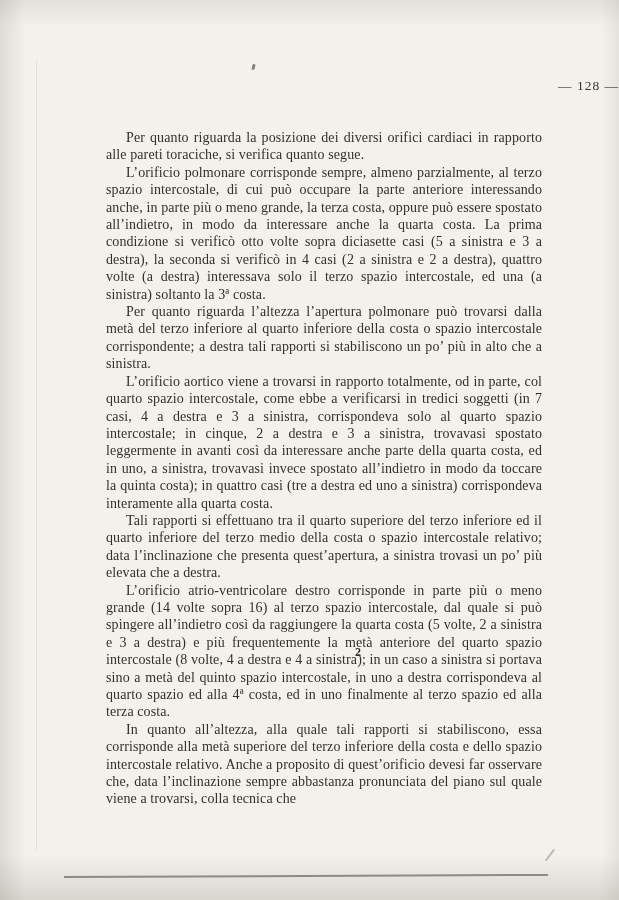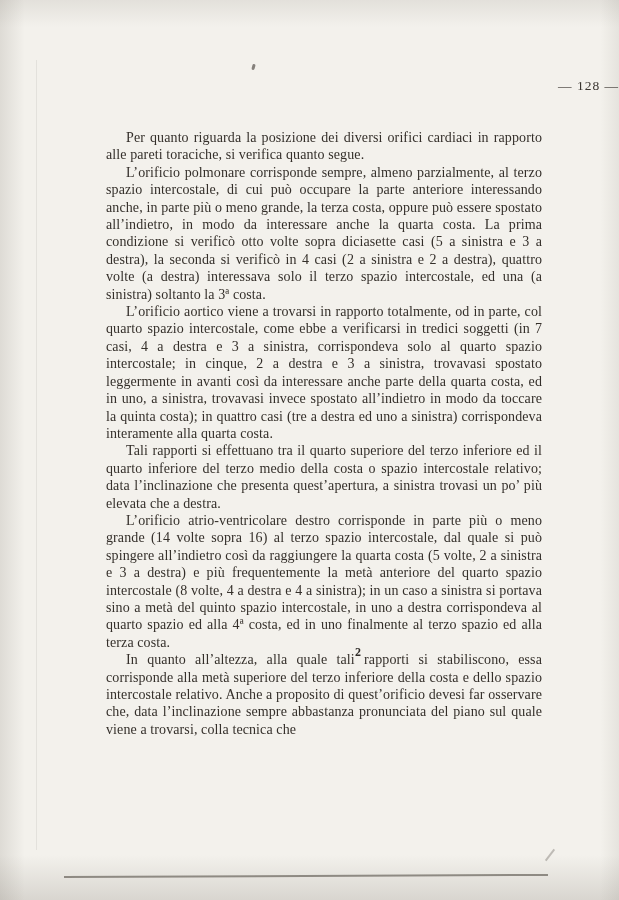--- a/index.html
+++ b/index.html
@@ -102,20 +102,21 @@
 
   <span class="speck"></span>
   <span class="left-edge-line"></span>
 
   <div class="pagenum">— 128 —</div>
 
   <div class="body-text">
 
   <p class="para"><span>Per quanto riguarda la posizione dei diversi orifici cardiaci in rapporto alle pareti toraciche, si verifica quanto segue.</span></p>
       <p class="para"><span class="em">L’orificio polmonare</span><span> corrisponde sempre, almeno parzialmente, al terzo spazio intercostale, di cui può occupare la parte anteriore interessando anche, in parte più o meno grande, la terza costa, oppure può essere spostato all’indietro, in modo da interessare anche la quarta costa. La prima condizione si verificò otto volte sopra diciasette casi (5 a sinistra e 3 a destra), la seconda si verificò in 4 casi (2 a sinistra e 2 a destra), quattro volte (a destra) interessava solo il terzo spazio intercostale, ed una (a sinistra) soltanto la 3ª costa.</span></p>
+      <p class="para"><span>Per quanto riguarda l’altezza l’apertura polmonare può trovarsi dalla metà del terzo inferiore al quarto inferiore della costa o spazio intercostale corrispondente; a destra tali rapporti si stabiliscono un po’ più in alto che a sinistra.</span></p>
       <p class="para"><span class="em">L’orificio aortico</span><span> viene a trovarsi in rapporto totalmente, od in parte, col quarto spazio intercostale, come ebbe a verificarsi in tredici soggetti (in 7 casi, 4 a destra e 3 a sinistra, corrispondeva solo al quarto spazio intercostale; in cinque, 2 a destra e 3 a sinistra, trovavasi spostato leggermente in avanti così da interessare anche parte della quarta costa, ed in uno, a sinistra, trovavasi invece spostato all’indietro in modo da toccare la quinta costa); in quattro casi (tre a destra ed uno a sinistra) corrispondeva interamente alla quarta costa.</span></p>
       <p class="para"><span>Tali rapporti si effettuano tra il quarto superiore del terzo inferiore ed il quarto inferiore del terzo medio della costa o spazio intercostale relativo; data l’inclinazione che presenta quest’apertura, a sinistra trovasi un po’ più elevata che a destra.</span></p>
       <p class="para"><span class="em">L’orificio atrio-ventricolare destro</span><span> corrisponde in parte più o meno grande (14 volte sopra 16) al terzo spazio intercostale, dal quale si può spingere all’indietro così da raggiungere la quarta costa (5 volte, 2 a sinistra e 3 a destra) e più frequentemente la metà anteriore del quarto spazio intercostale (8 volte, 4 a destra e 4 a sinistra); in un caso a sinistra si portava sino a metà del quinto spazio intercostale, in uno a destra corrispondeva al quarto spazio ed alla 4ª costa, ed in uno finalmente al terzo spazio ed alla terza costa.</span></p>
       <p class="para"><span>In quanto all’altezza, alla quale tali rapporti si stabiliscono, essa corrisponde alla metà superiore del terzo inferiore della costa e dello spazio intercostale relativo. Anche a proposito di quest’orificio devesi far osservare che, data l’inclinazione sempre abbastanza pronunciata del piano sul quale viene a trovarsi, colla tecnica che</span></p>
     </div>
 
   <span class="stray">2</span>
 
   <span class="bottom-edge-line"></span>
   <span class="corner-mark"></span>

